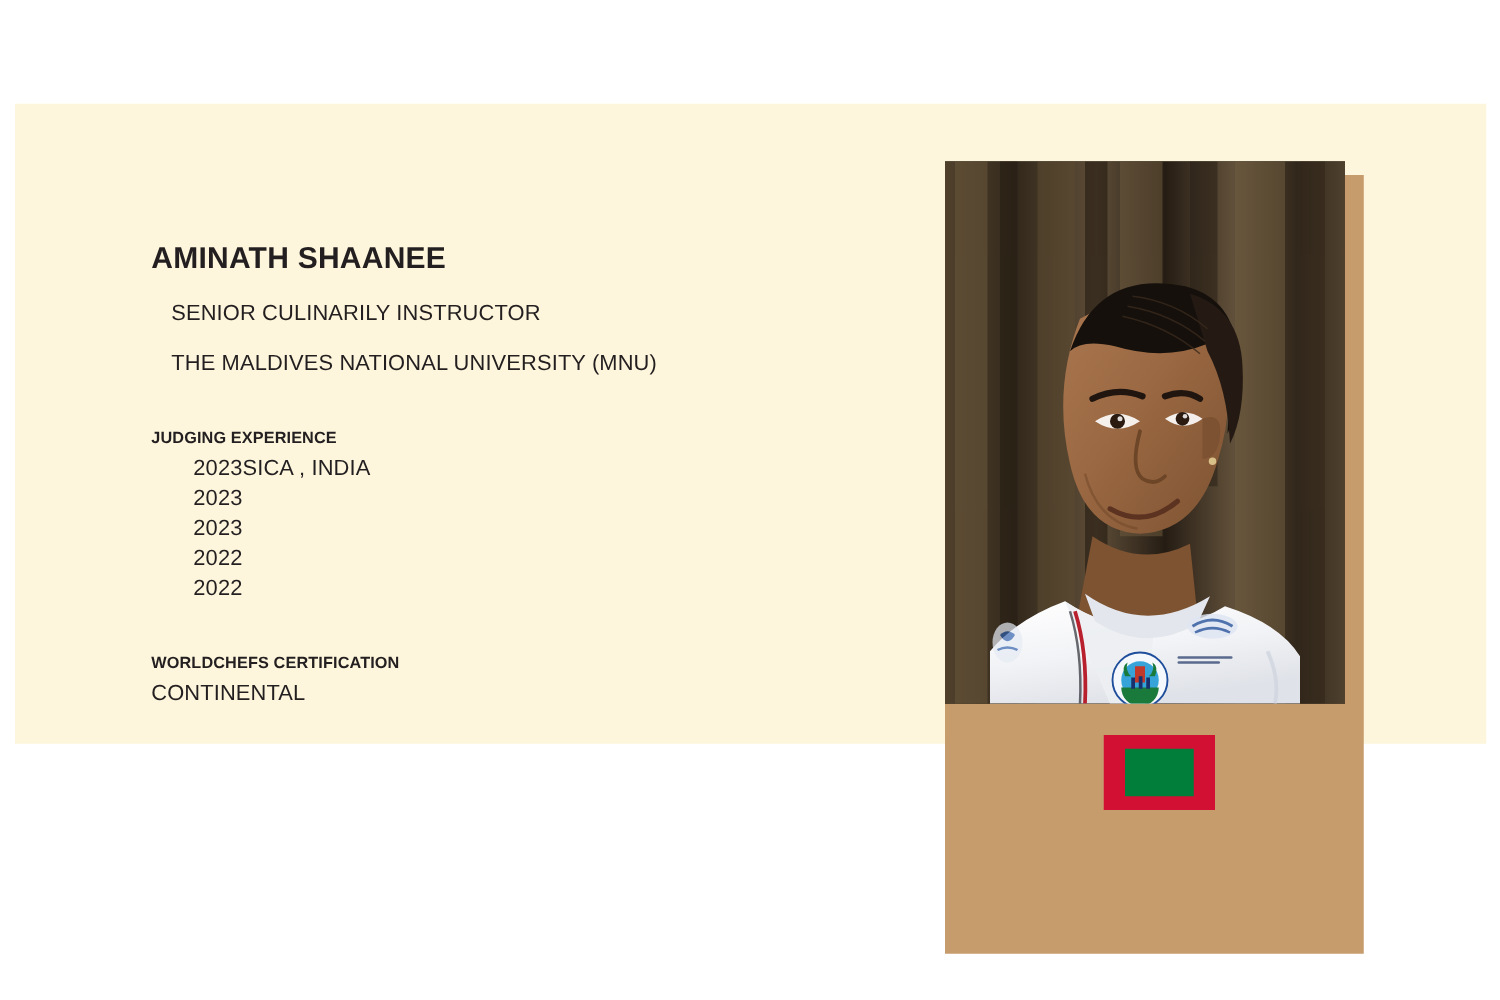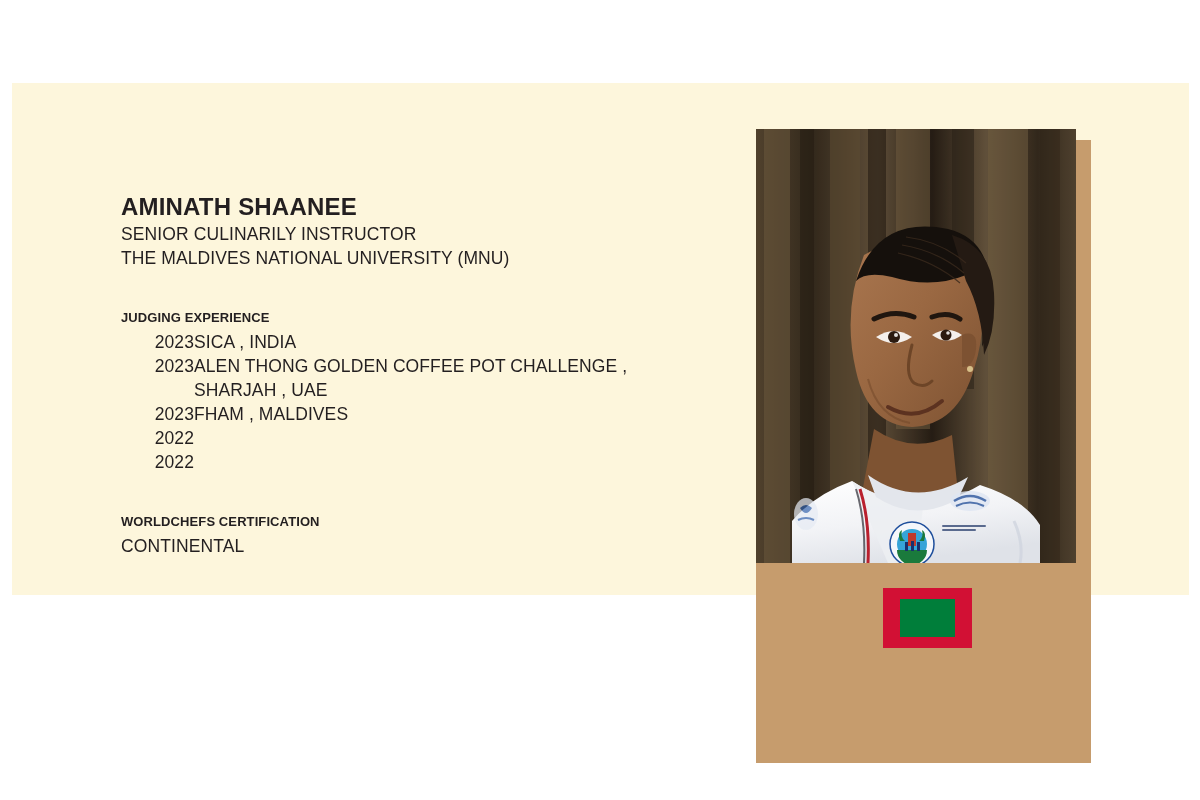--- a/index.html
+++ b/index.html
@@ -79,21 +79,21 @@
   .name {
     font-size: 24px;
     font-weight: bold;
     letter-spacing: 0.2px;
     line-height: 30px;
     margin: 0;
   }
   .subtitle {
     font-size: 17.5px;
     line-height: 24px;
-    margin: 0;
+    margin: 16px;
     letter-spacing: 0.1px;
   }
 
   .section-head {
     font-size: 13px;
     font-weight: bold;
     line-height: 24px;
     margin: 0;
     letter-spacing: 0.1px;
   }
@@ -269,31 +269,24 @@
 
     <div class="exp-row">
       <span class="exp-year">2023</span>
       <span class="exp-desc">
         <span>SICA , INDIA</span>
       </span>
     </div>
 
     <div class="exp-row">
       <span class="exp-year">2023</span>
-      <span class="exp-desc">
-        <span>ALEN THONG GOLDEN COFFEE POT CHALLENGE ,</span>
-        <span class="cont">SHARJAH , UAE</span>
-      </span>
     </div>
 
     <div class="exp-row">
       <span class="exp-year">2023</span>
-      <span class="exp-desc">
-        <span>FHAM , MALDIVES</span>
-      </span>
     </div>
 
     <div class="exp-row">
       <span class="exp-year">2022</span>
     </div>
 
     <div class="exp-row">
       <span class="exp-year">2022</span>
     </div>
 

